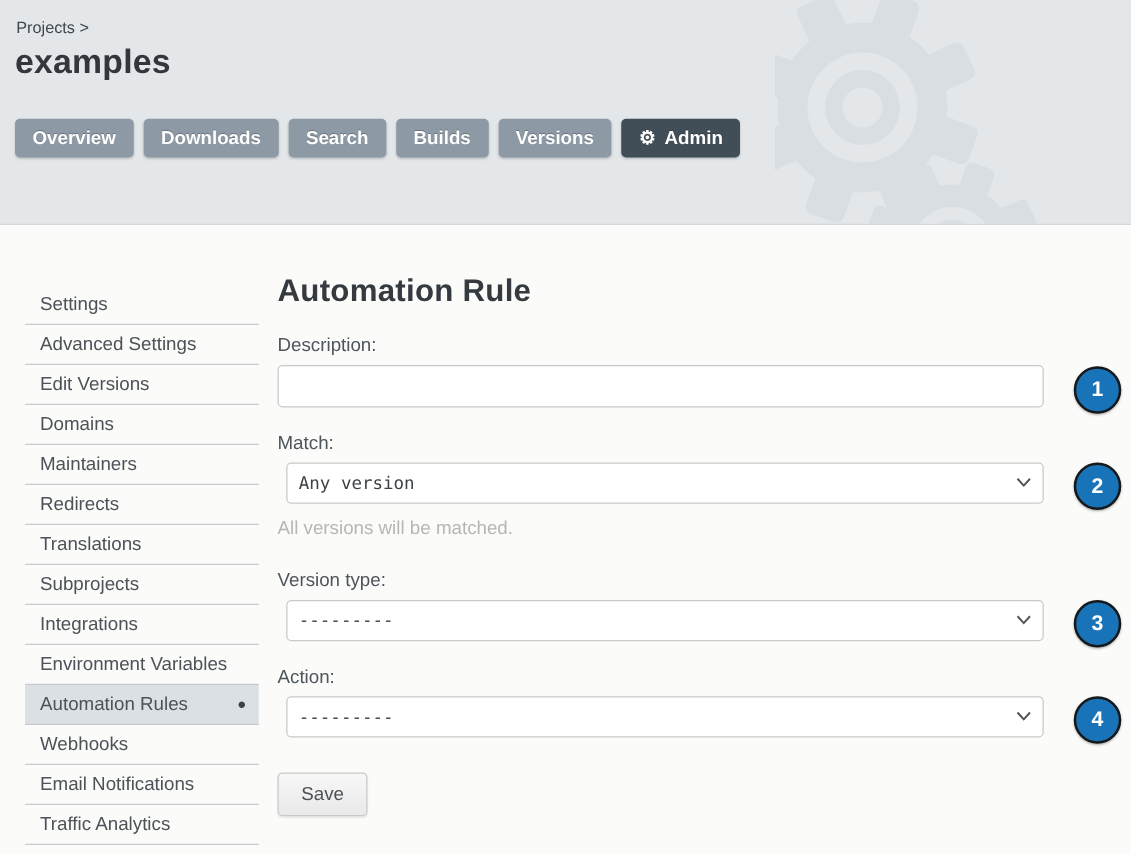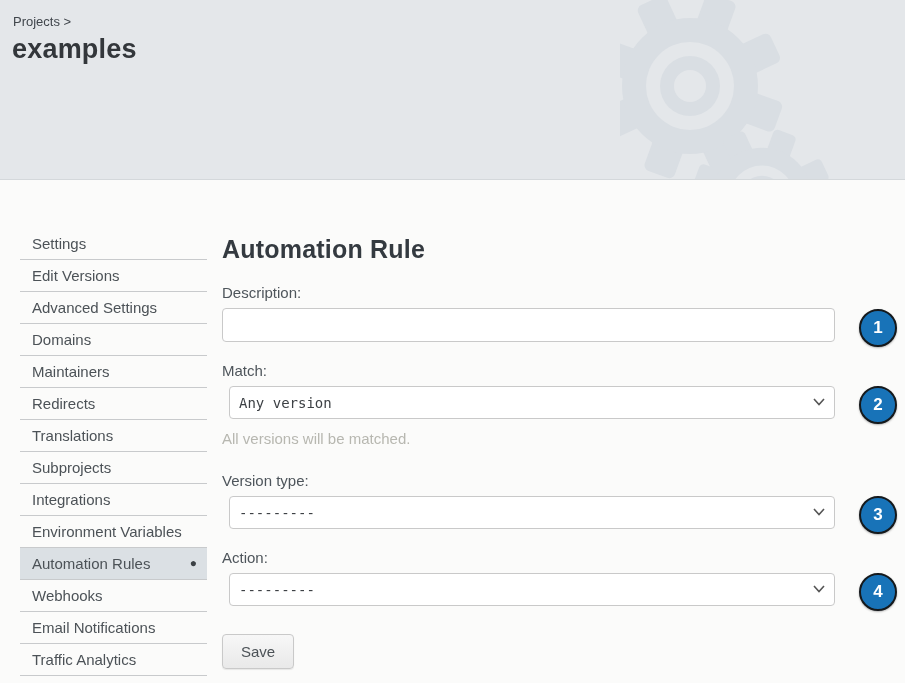--- a/index.html
+++ b/index.html
@@ -53,21 +53,21 @@
   .sidebar li.active {
     background:#dbe0e4;
     border-bottom-color:#c8cacc;
   }
   .sidebar .dot {
     position:absolute; right:10px; top:8px;
     font-size:12px; color:#3c4145;
   }
 
   
-  .main { position:absolute; top:235px; left:222px; width:613px; }
+  .main { position:absolute; top:219px; left:222px; width:613px; }
   .form-title { font-size:25px; font-weight:bold; color:#343a40; letter-spacing:0.2px; }
   .field { position:relative; margin-top:20px; }
   .field.vtype { margin-top:25px; }
   .field label { display:block; font-size:15px; color:#4e555b; margin-bottom:7px; }
   .text-input {
     width:100%; height:34px;
     border:1px solid #c9c9c9; border-radius:4px;
     background:#fff; padding:0 10px;
     font-size:15px; color:#3d4145;
     outline:none;
@@ -135,26 +135,37 @@
     <use href="#gear" transform="translate(70,86)"></use>
     <use href="#gear" transform="translate(142,198) scale(0.74)"></use>
   </svg>
 
   <div class="breadcrumb">
     <a href="#">Projects</a>
     <span>&gt;</span>
   </div>
   <div class="page-title">examples</div>
 
+  <nav class="tabs">
+    <a class="tab">Overview</a>
+    <a class="tab">Downloads</a>
+    <a class="tab">Search</a>
+    <a class="tab">Builds</a>
+    <a class="tab">Versions</a>
+    <a class="tab active">
+      <span class="tab-icon">⚙</span>
+      <span>Admin</span>
+    </a>
+  </nav>
 </div>
 
 <ul class="sidebar">
   <li>Settings</li>
+  <li>Advanced Settings</li>
   <li>Edit Versions</li>
-  <li>Advanced Settings</li>
   <li>Domains</li>
   <li>Maintainers</li>
   <li>Redirects</li>
   <li>Translations</li>
   <li>Subprojects</li>
   <li>Integrations</li>
   <li>Environment Variables</li>
   <li class="active">
     <span>Automation Rules</span>
     <span class="dot">●</span>

